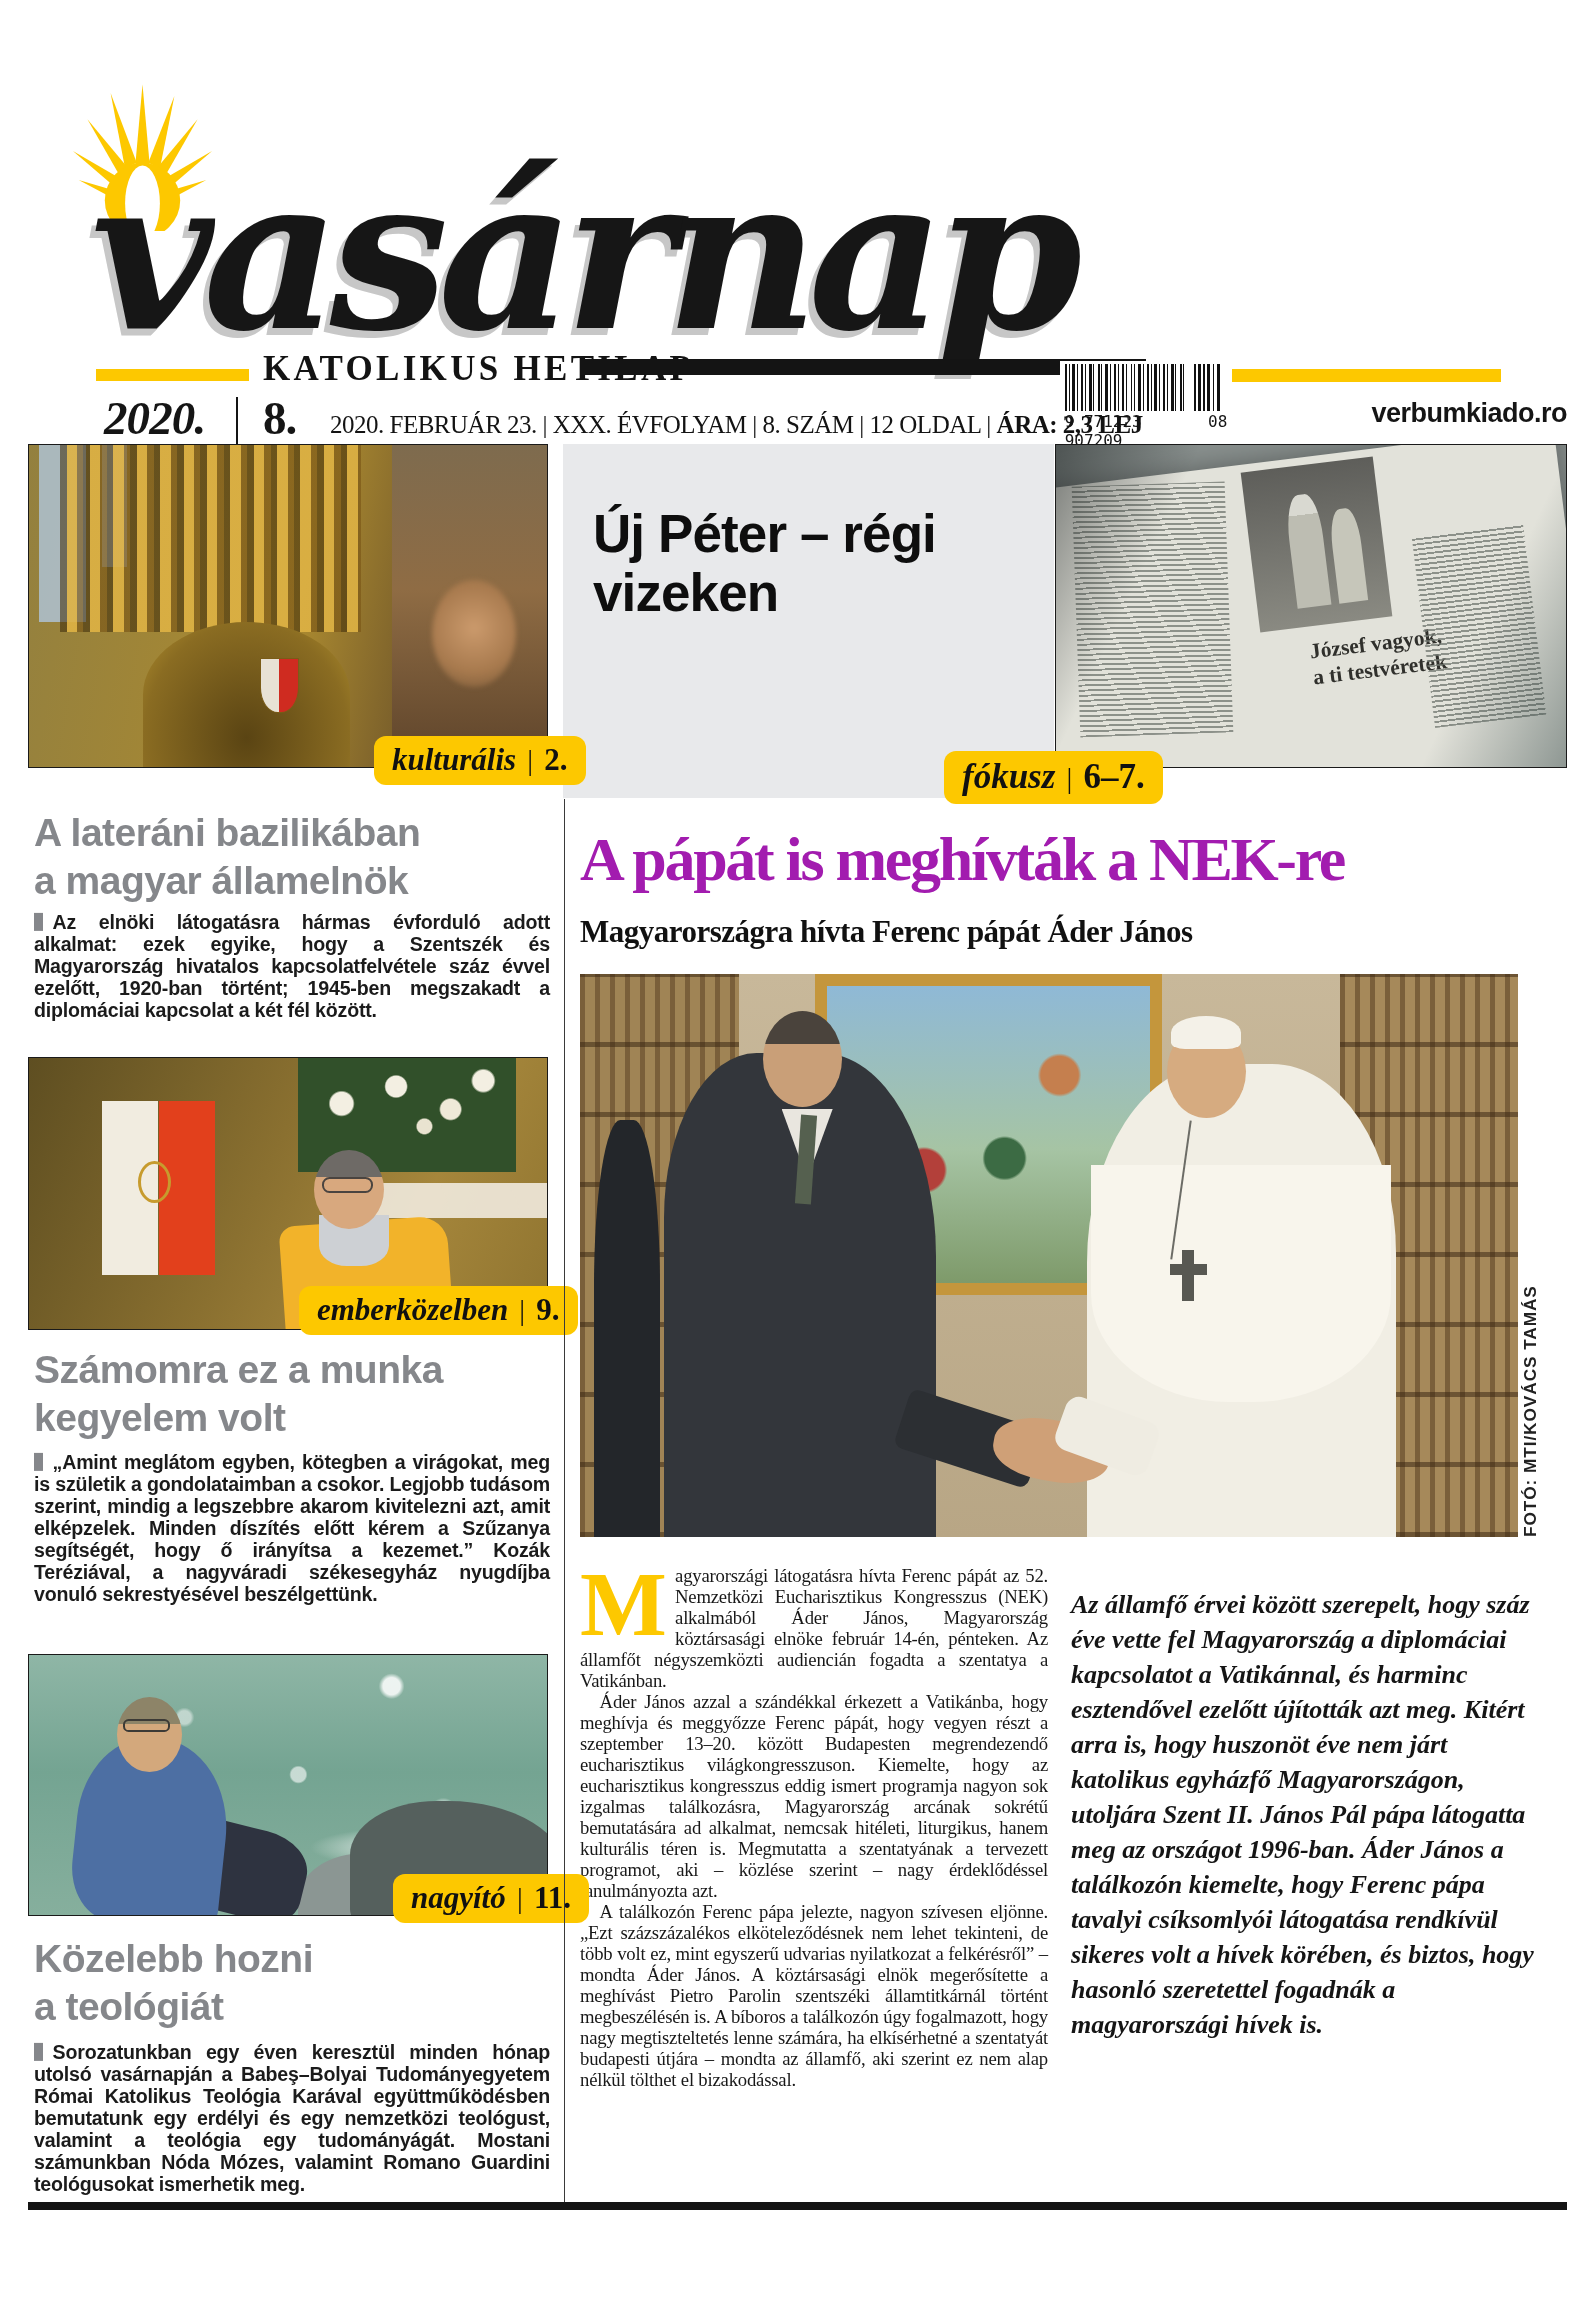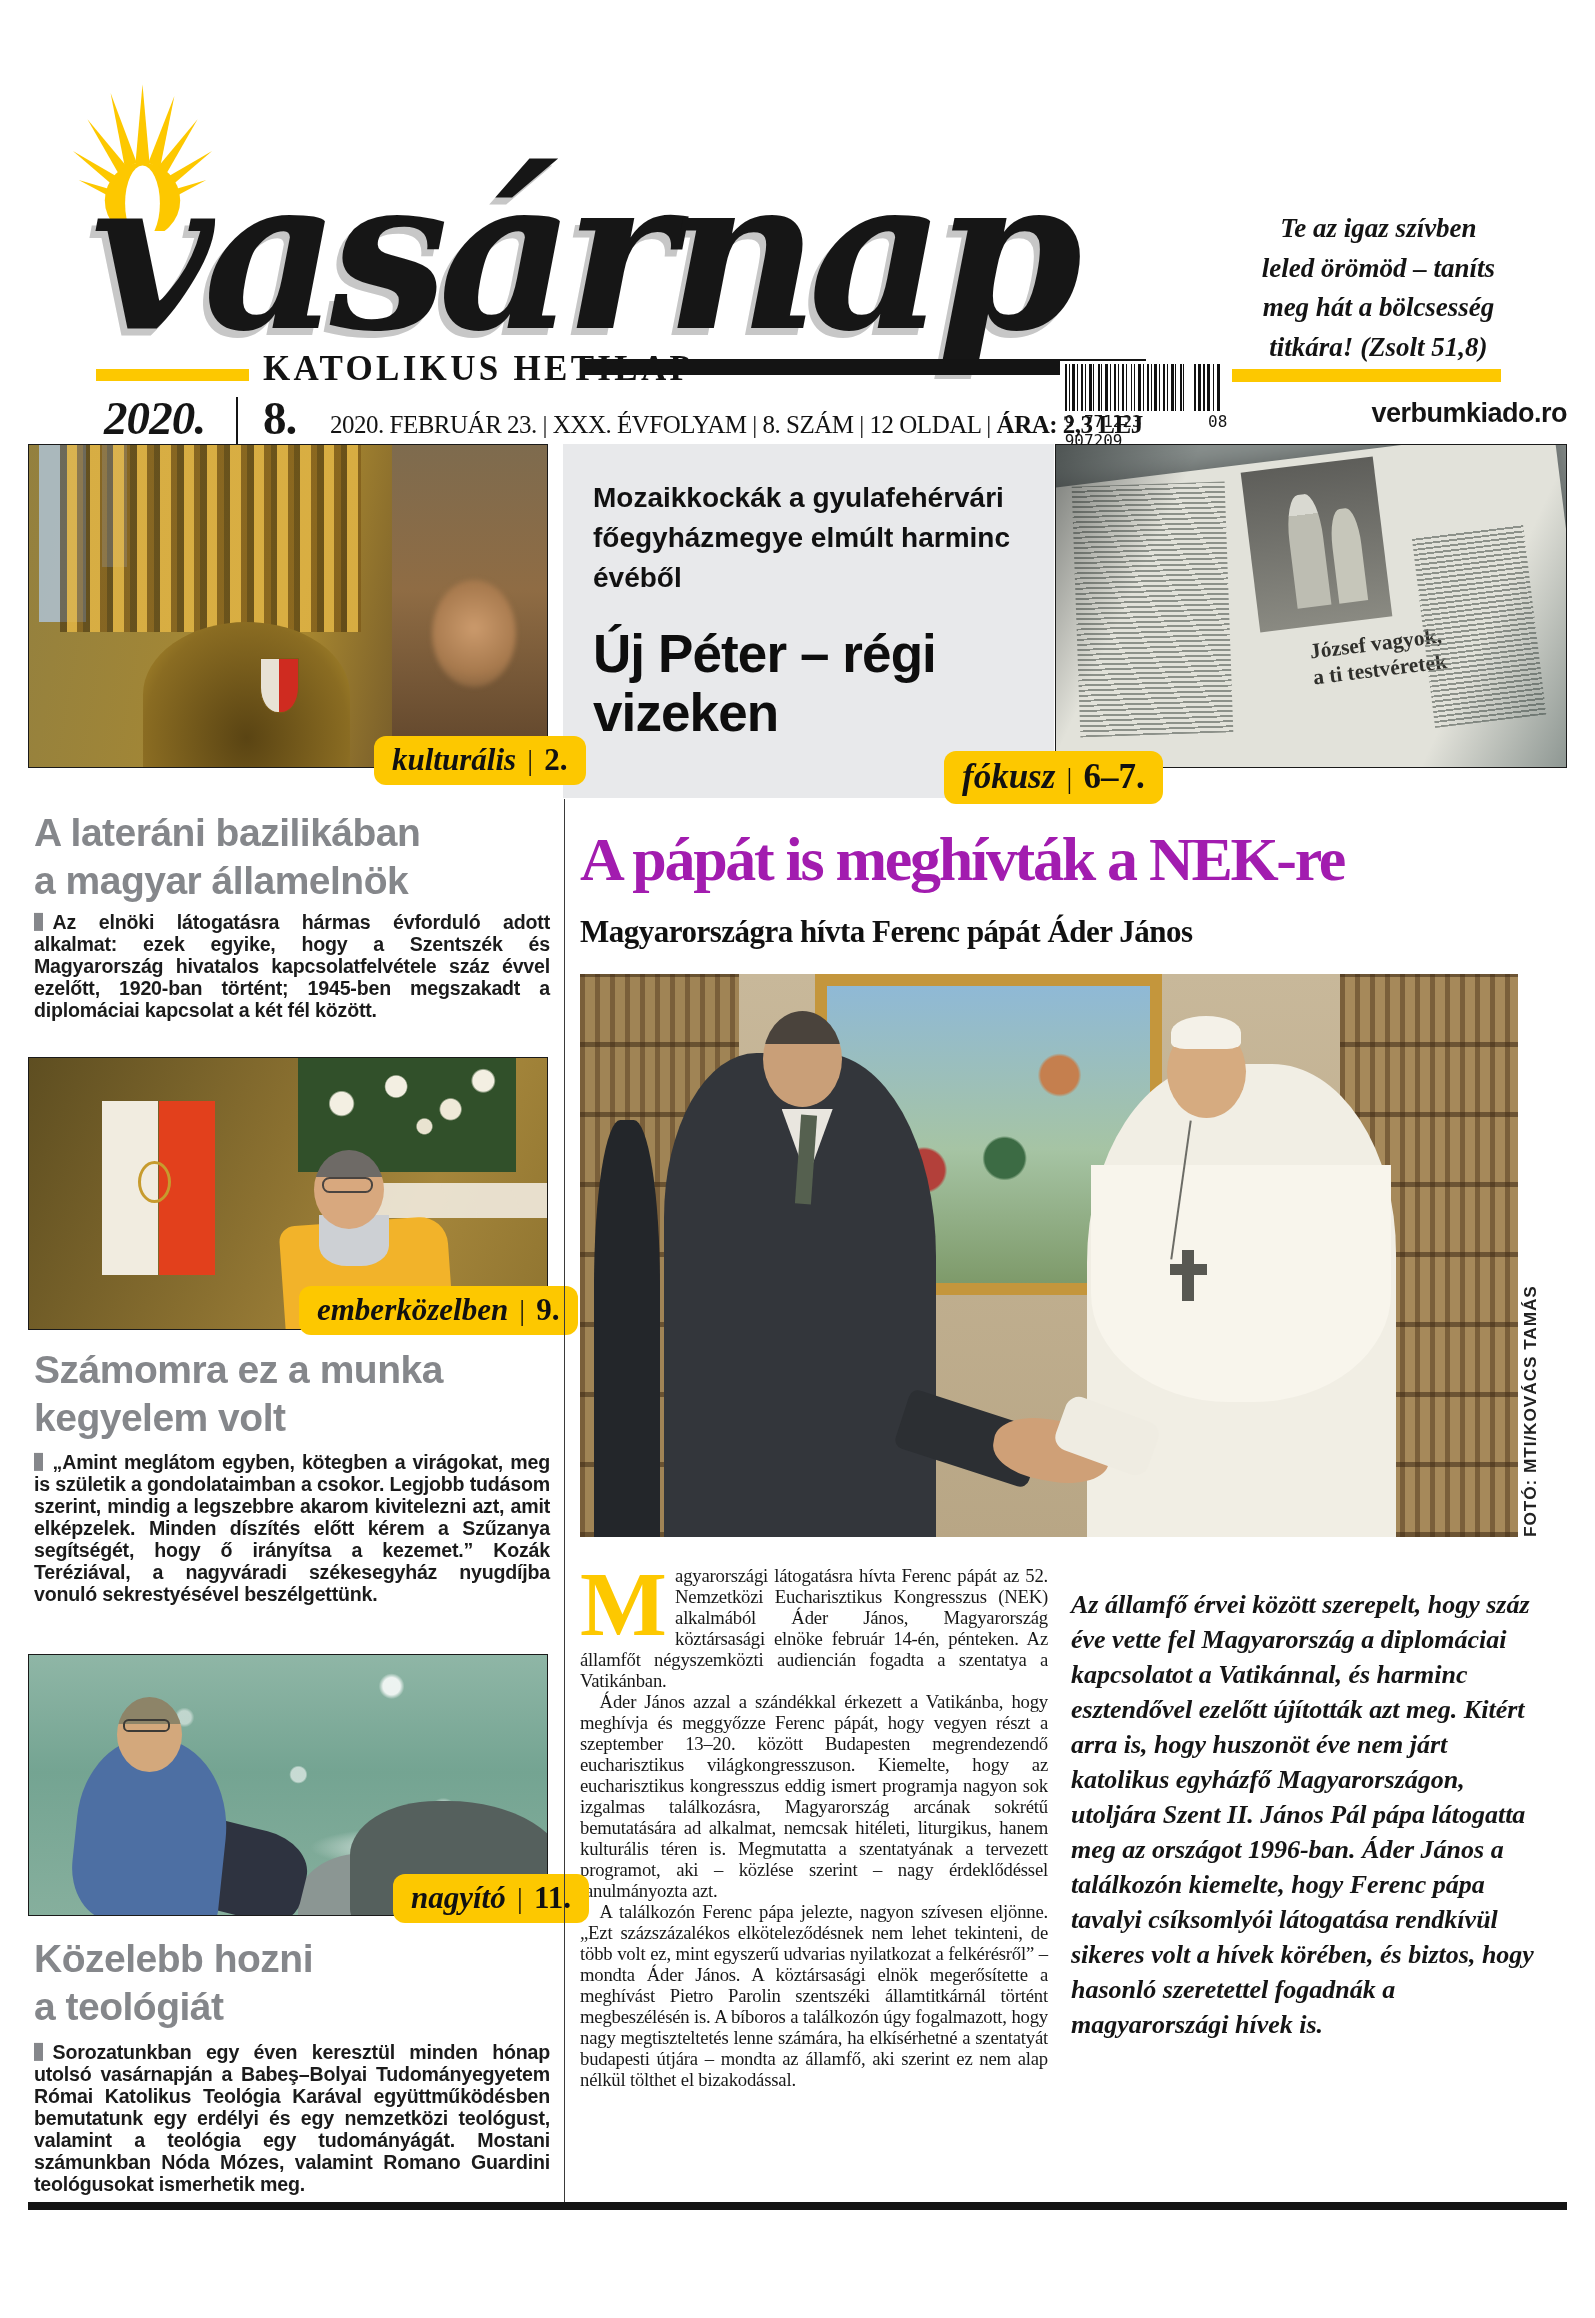--- a/index.html
+++ b/index.html
@@ -208,24 +208,20 @@
       <polygon points="98,48 60,70 64,77"></polygon>
       <polygon points="6,68 40,78 38,85"></polygon>
       <polygon points="94,68 60,78 62,85"></polygon>
     </g>
     <circle cx="50" cy="82" r="26" fill="#fdc800"></circle>
     <ellipse cx="50" cy="84" rx="12" ry="26" fill="#ffffff"></ellipse>
   </svg>
 
   <div class="masthead-title">vasárnap</div>
 
-  <div class="quote">Te az igaz szívben
-leled örömöd – taníts
-meg hát a bölcsesség
-titkára! (Zsolt 51,8)</div>
   <div class="quote-bar"></div>
   <div class="website">verbumkiado.ro</div>
 
   <div class="bar-yellow-left"></div>
   <div class="subtitle">KATOLIKUS HETILAP</div>
   <div class="bar-black"></div>
 
   <div class="barcode">
     <div class="bc-row">
       <div class="bc-main" style="position:static;"></div>
@@ -247,23 +243,20 @@
     <div class="alt-sky1"></div>
     <div class="alt-sky2"></div>
     <div class="alt-pinn"></div>
     <div class="alt-arch"></div>
     <div class="alt-shield"></div>
     <div class="alt-reflection"></div>
     <div class="alt-face"></div>
   </div>
 
   <div class="gray-box">
-    <div class="kicker">Mozaikkockák a gyulafehérvári
-főegyházmegye elmúlt harminc
-évéből</div>
     <div class="focus-title">Új Péter – régi
 vizeken</div>
   </div>
 
   <div id="photo-news" class="photo">
     <div class="np-page"></div>
     <div class="np-lines np-col1"></div>
     <div class="np-photo">
       <div class="np-fig"></div>
       <div class="np-fig2"></div>

